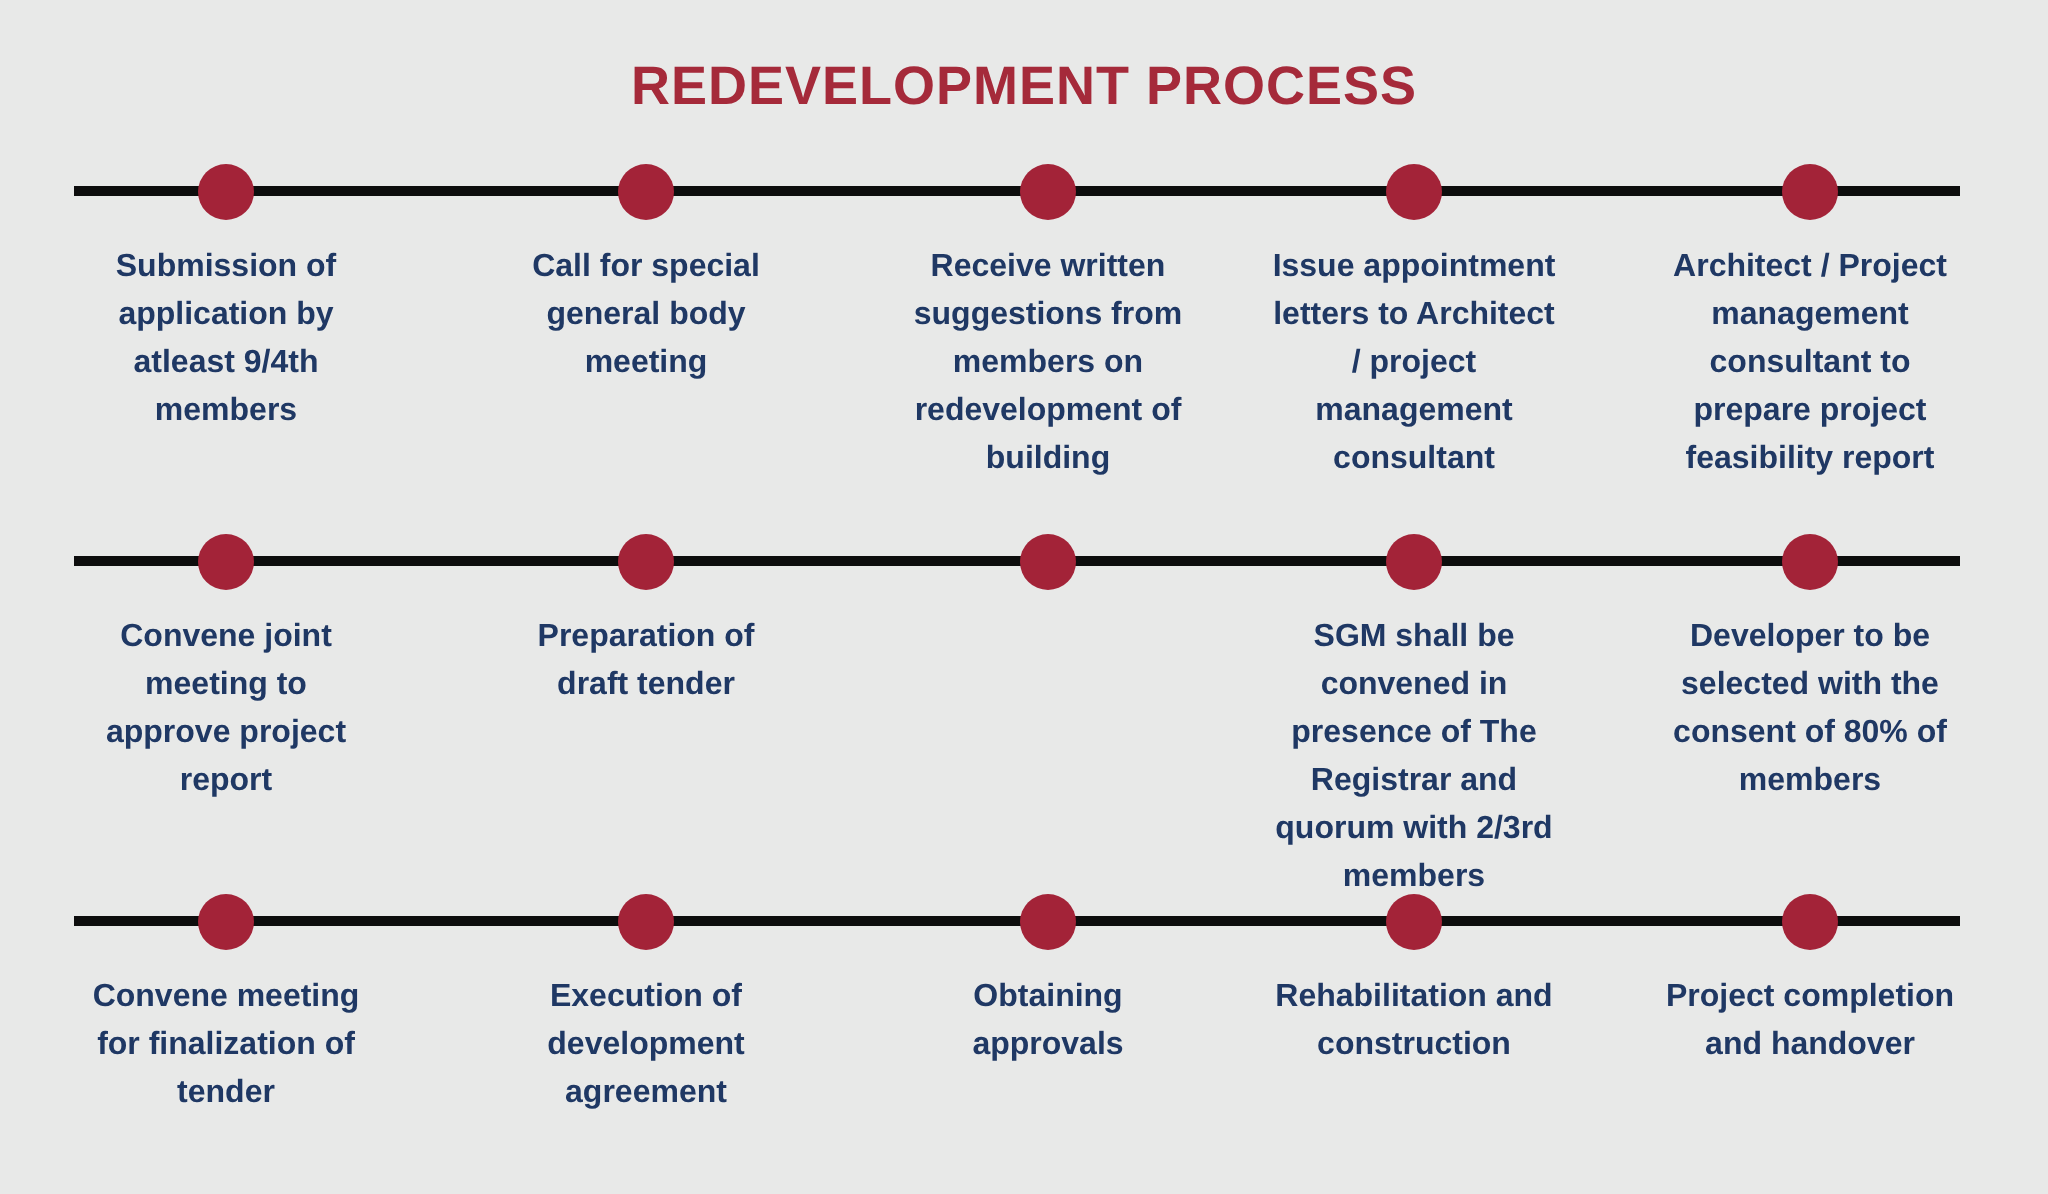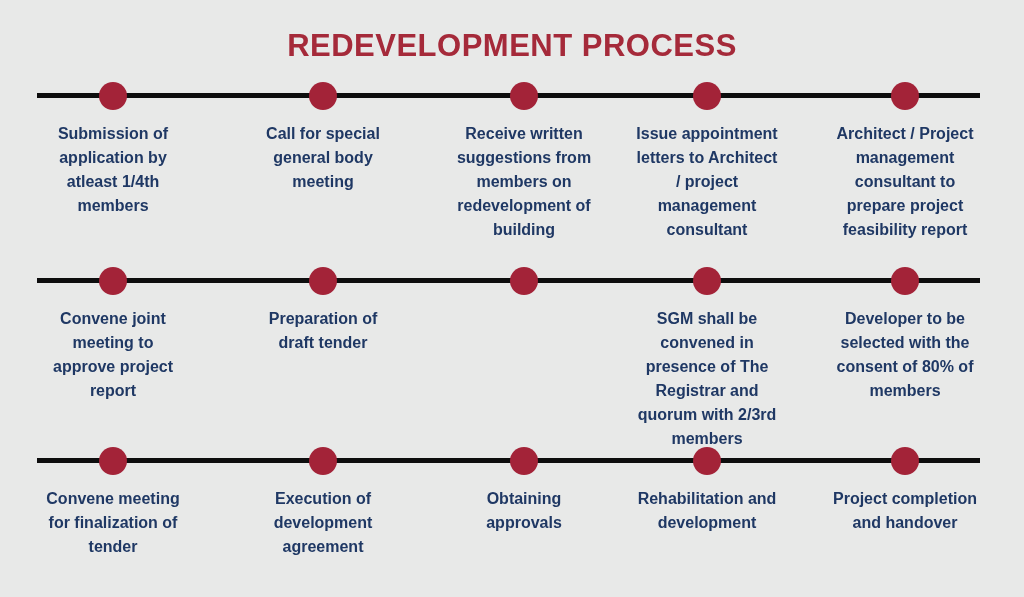--- a/index.html
+++ b/index.html
@@ -13,21 +13,21 @@
     height: 597px;
     background: var(--bg, #e8e9e8);
     overflow: hidden;
   }
   .title {
     position: absolute;
     top: 28px;
     left: 0;
     width: 1024px;
     text-align: center;
-    font-size: 31px;
+    font-size: 27px;
     font-weight: 700;
     letter-spacing: 0.5px;
     color: var(--title, #a52a3a);
   }
   .row {
     position: absolute;
     left: 0;
     width: 1024px;
   }
   .row-1 { top: 82px; }
@@ -75,21 +75,21 @@
 <div class="canvas">
 
   <div class="title">REDEVELOPMENT PROCESS</div>
 
   <div class="row row-1">
     <div class="row-line"></div>
     <div class="step step-1">
       <span class="dot"></span>
       <div class="step-label">Submission of
 application by
-atleast 1/4th
+atleast 9/4th
 members</div>
     </div>
     <div class="step step-2">
       <span class="dot"></span>
       <div class="step-label">Call for special
 general body
 meeting</div>
     </div>
     <div class="step step-3">
       <span class="dot"></span>
@@ -167,21 +167,21 @@
 agreement</div>
     </div>
     <div class="step step-3">
       <span class="dot"></span>
       <div class="step-label">Obtaining
 approvals</div>
     </div>
     <div class="step step-4">
       <span class="dot"></span>
       <div class="step-label">Rehabilitation and
-development</div>
+construction</div>
     </div>
     <div class="step step-5">
       <span class="dot"></span>
       <div class="step-label">Project completion
 and handover</div>
     </div>
   </div>
 
 </div>
 

